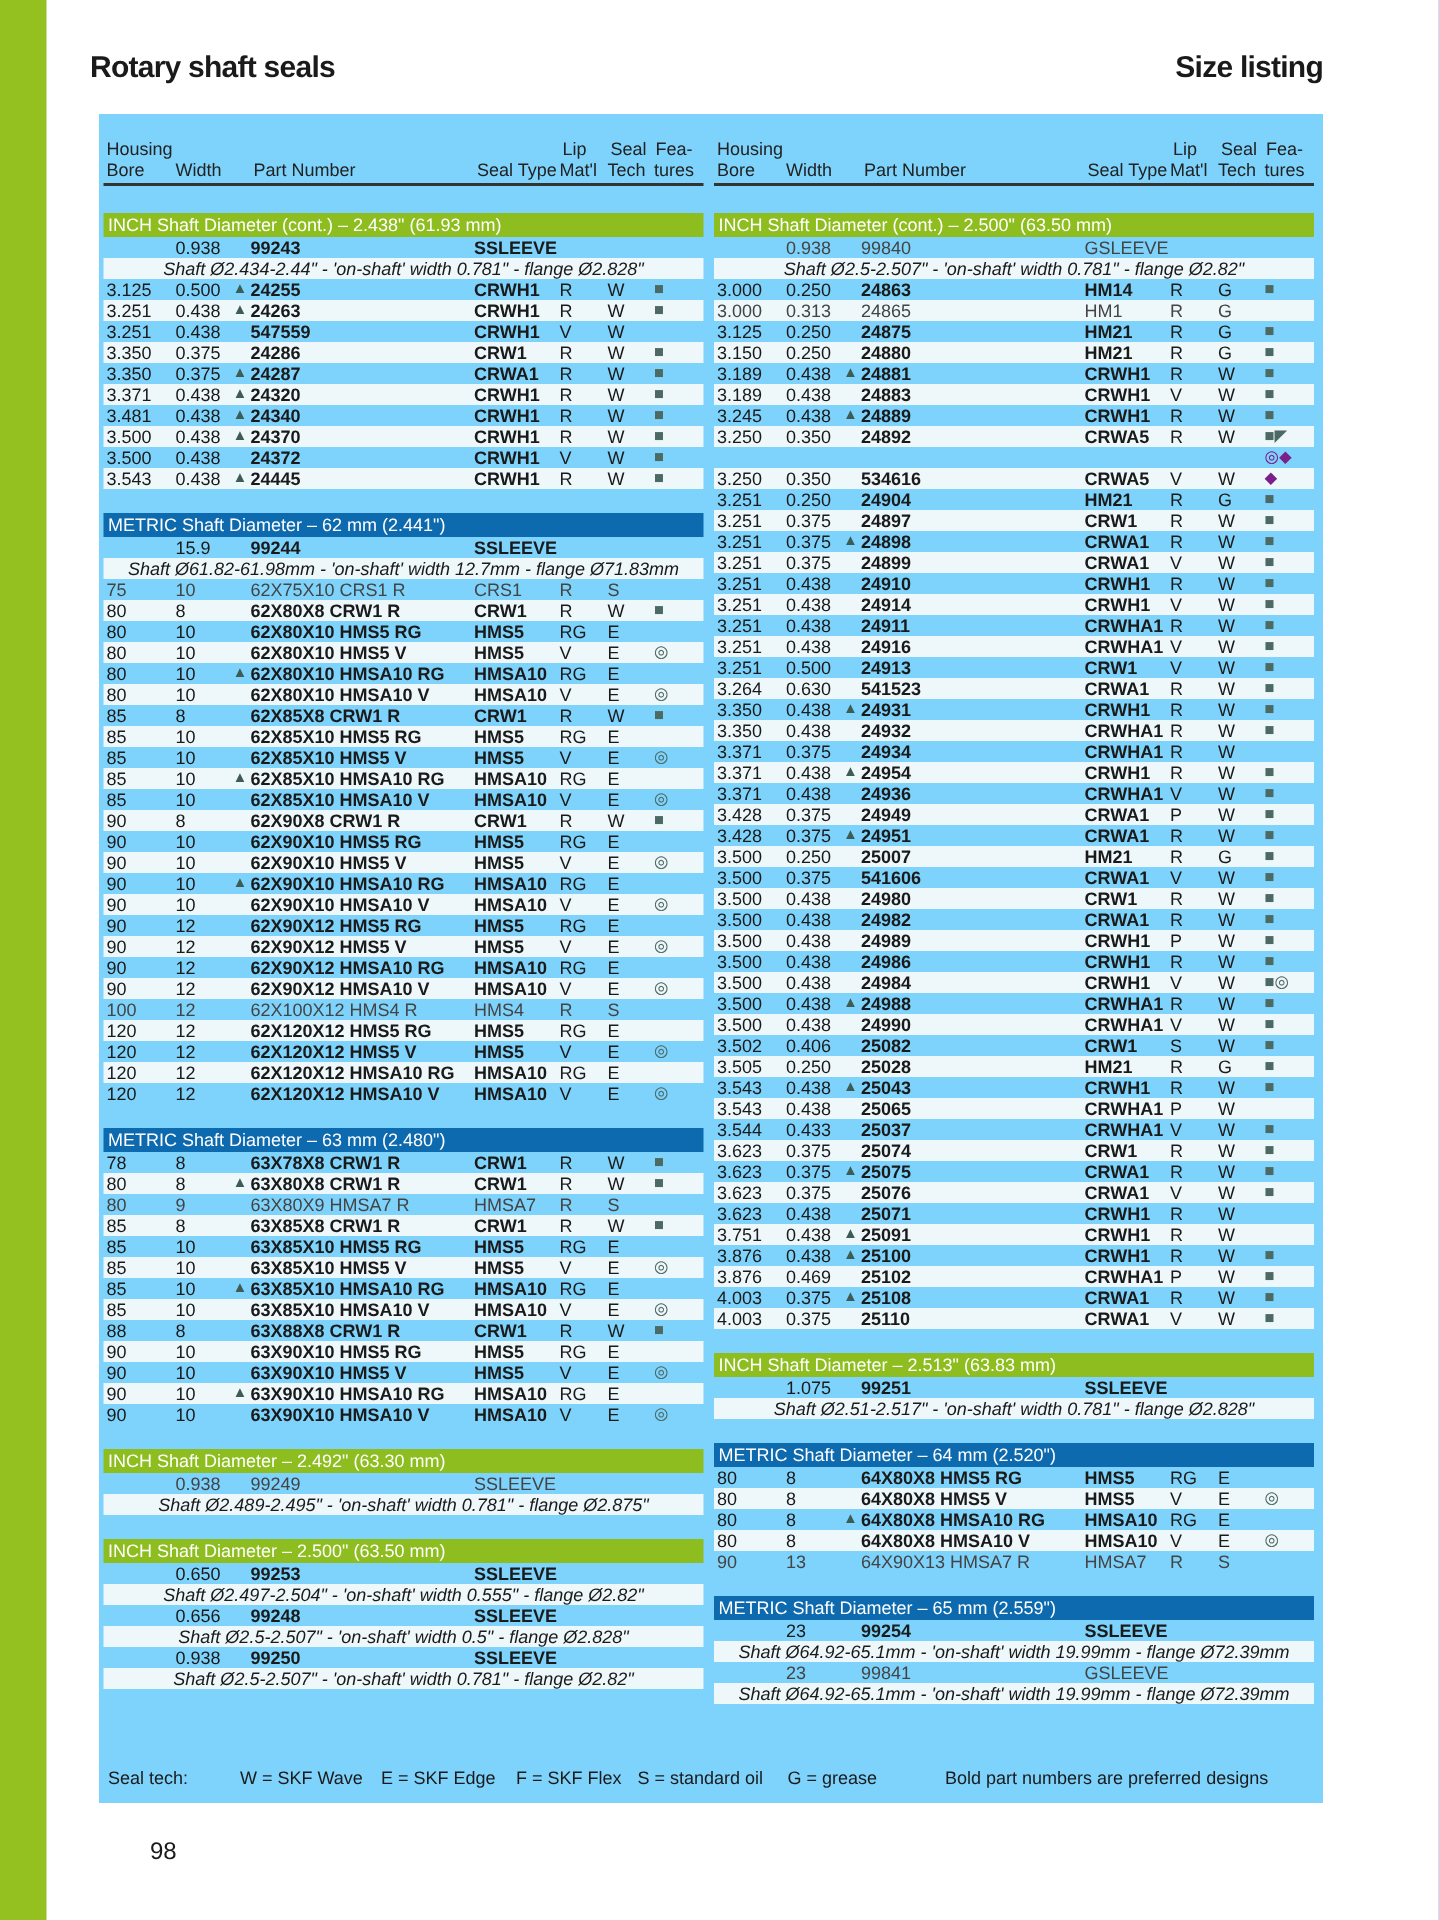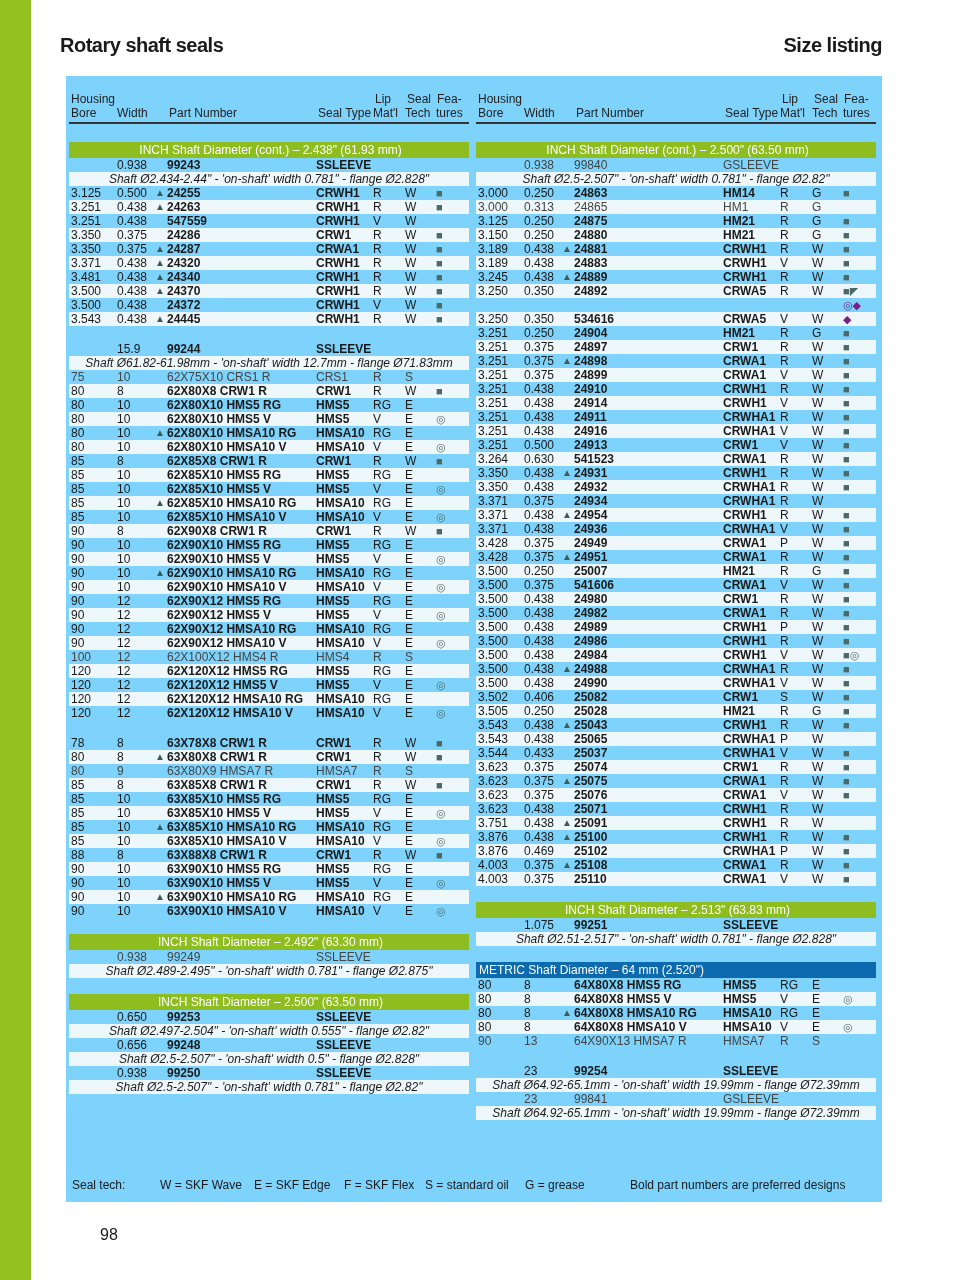--- a/index.html
+++ b/index.html
@@ -9,21 +9,21 @@
   .page-subtitle { position: absolute; right: 77px; top: 34px; font-size: 20px; font-weight: bold; letter-spacing: -0.5px; font-family: "Liberation Sans", sans-serif; }
   .panel { position: absolute; left: 66px; top: 76px; width: 816px; height: 1126px; background: #7dd3fc; }
   .col { position: absolute; top: 8px; width: 400px; }
   .col.left { left: 3px; }
   .col.right { left: 410px; }
   .hdr { position: relative; height: 40px; border-bottom: 2px solid #333; font-size: 12px; color: #222; font-family: "Liberation Sans", sans-serif; }
   .hdr span { position: absolute; line-height: 14px; }
   .sect { margin-top: 16px; }
   .sect:first-of-type { margin-top: 18px; }
   .sect-title { height: 16px; line-height: 16px; font-size: 12px; color: #fff; padding-left: 3px; font-family: "Liberation Sans", sans-serif; }
-  .sect-title.inch { background: #8dbd1f; text-align: center; }
+  .sect-title.inch { background: #8dbd1f; }
   .sect-title.metric { background: #0d6aaf; }
   .row { position: relative; height: 14px; font-size: 12px; line-height: 14px; font-family: "Liberation Sans", sans-serif; }
   .row:nth-child(even) { background: #eef7fa; }
   .row span { position: absolute; top: 0; white-space: nowrap; }
   .c-bore { left: 2px; }
   .c-width { left: 48px; }
   .c-mark { left: 86px; font-size: 10px; color: #3d5c55; }
   .c-part { left: 98px; }
   .c-type { left: 247px; }
   .c-lip { left: 304px; }
@@ -170,20 +170,21 @@
               <span class="c-mark">▲</span>
               <span class="c-part">24445</span>
               <span class="c-type">CRWH1</span>
               <span class="c-lip">R</span>
               <span class="c-tech">W</span>
               <span class="c-feat">■</span>
             </div>
           </div>
         </div>
         <div class="sect">
+          <div class="sect-title metric">METRIC Shaft Diameter – 62 mm (2.441")</div>
           <div>
             <div class="row bold">
               <span class="c-bore"></span>
               <span class="c-width">15.9</span>
               <span class="c-mark"></span>
               <span class="c-part">99244</span>
               <span class="c-type">SSLEEVE</span>
               <span class="c-lip"></span>
               <span class="c-tech"></span>
               <span class="c-feat"></span>
@@ -435,20 +436,21 @@
               <span class="c-mark"></span>
               <span class="c-part">62X120X12 HMSA10 V</span>
               <span class="c-type">HMSA10</span>
               <span class="c-lip">V</span>
               <span class="c-tech">E</span>
               <span class="c-feat">◎</span>
             </div>
           </div>
         </div>
         <div class="sect">
+          <div class="sect-title metric">METRIC Shaft Diameter – 63 mm (2.480")</div>
           <div>
             <div class="row bold">
               <span class="c-bore">78</span>
               <span class="c-width">8</span>
               <span class="c-mark"></span>
               <span class="c-part">63X78X8 CRW1 R</span>
               <span class="c-type">CRW1</span>
               <span class="c-lip">R</span>
               <span class="c-tech">W</span>
               <span class="c-feat">■</span>
@@ -1228,20 +1230,21 @@
               <span class="c-mark"></span>
               <span class="c-part">64X90X13 HMSA7 R</span>
               <span class="c-type">HMSA7</span>
               <span class="c-lip">R</span>
               <span class="c-tech">S</span>
               <span class="c-feat"></span>
             </div>
           </div>
         </div>
         <div class="sect">
+          <div class="sect-title metric">METRIC Shaft Diameter – 65 mm (2.559")</div>
           <div>
             <div class="row bold">
               <span class="c-bore"></span>
               <span class="c-width">23</span>
               <span class="c-mark"></span>
               <span class="c-part">99254</span>
               <span class="c-type">SSLEEVE</span>
               <span class="c-lip"></span>
               <span class="c-tech"></span>
               <span class="c-feat"></span>

